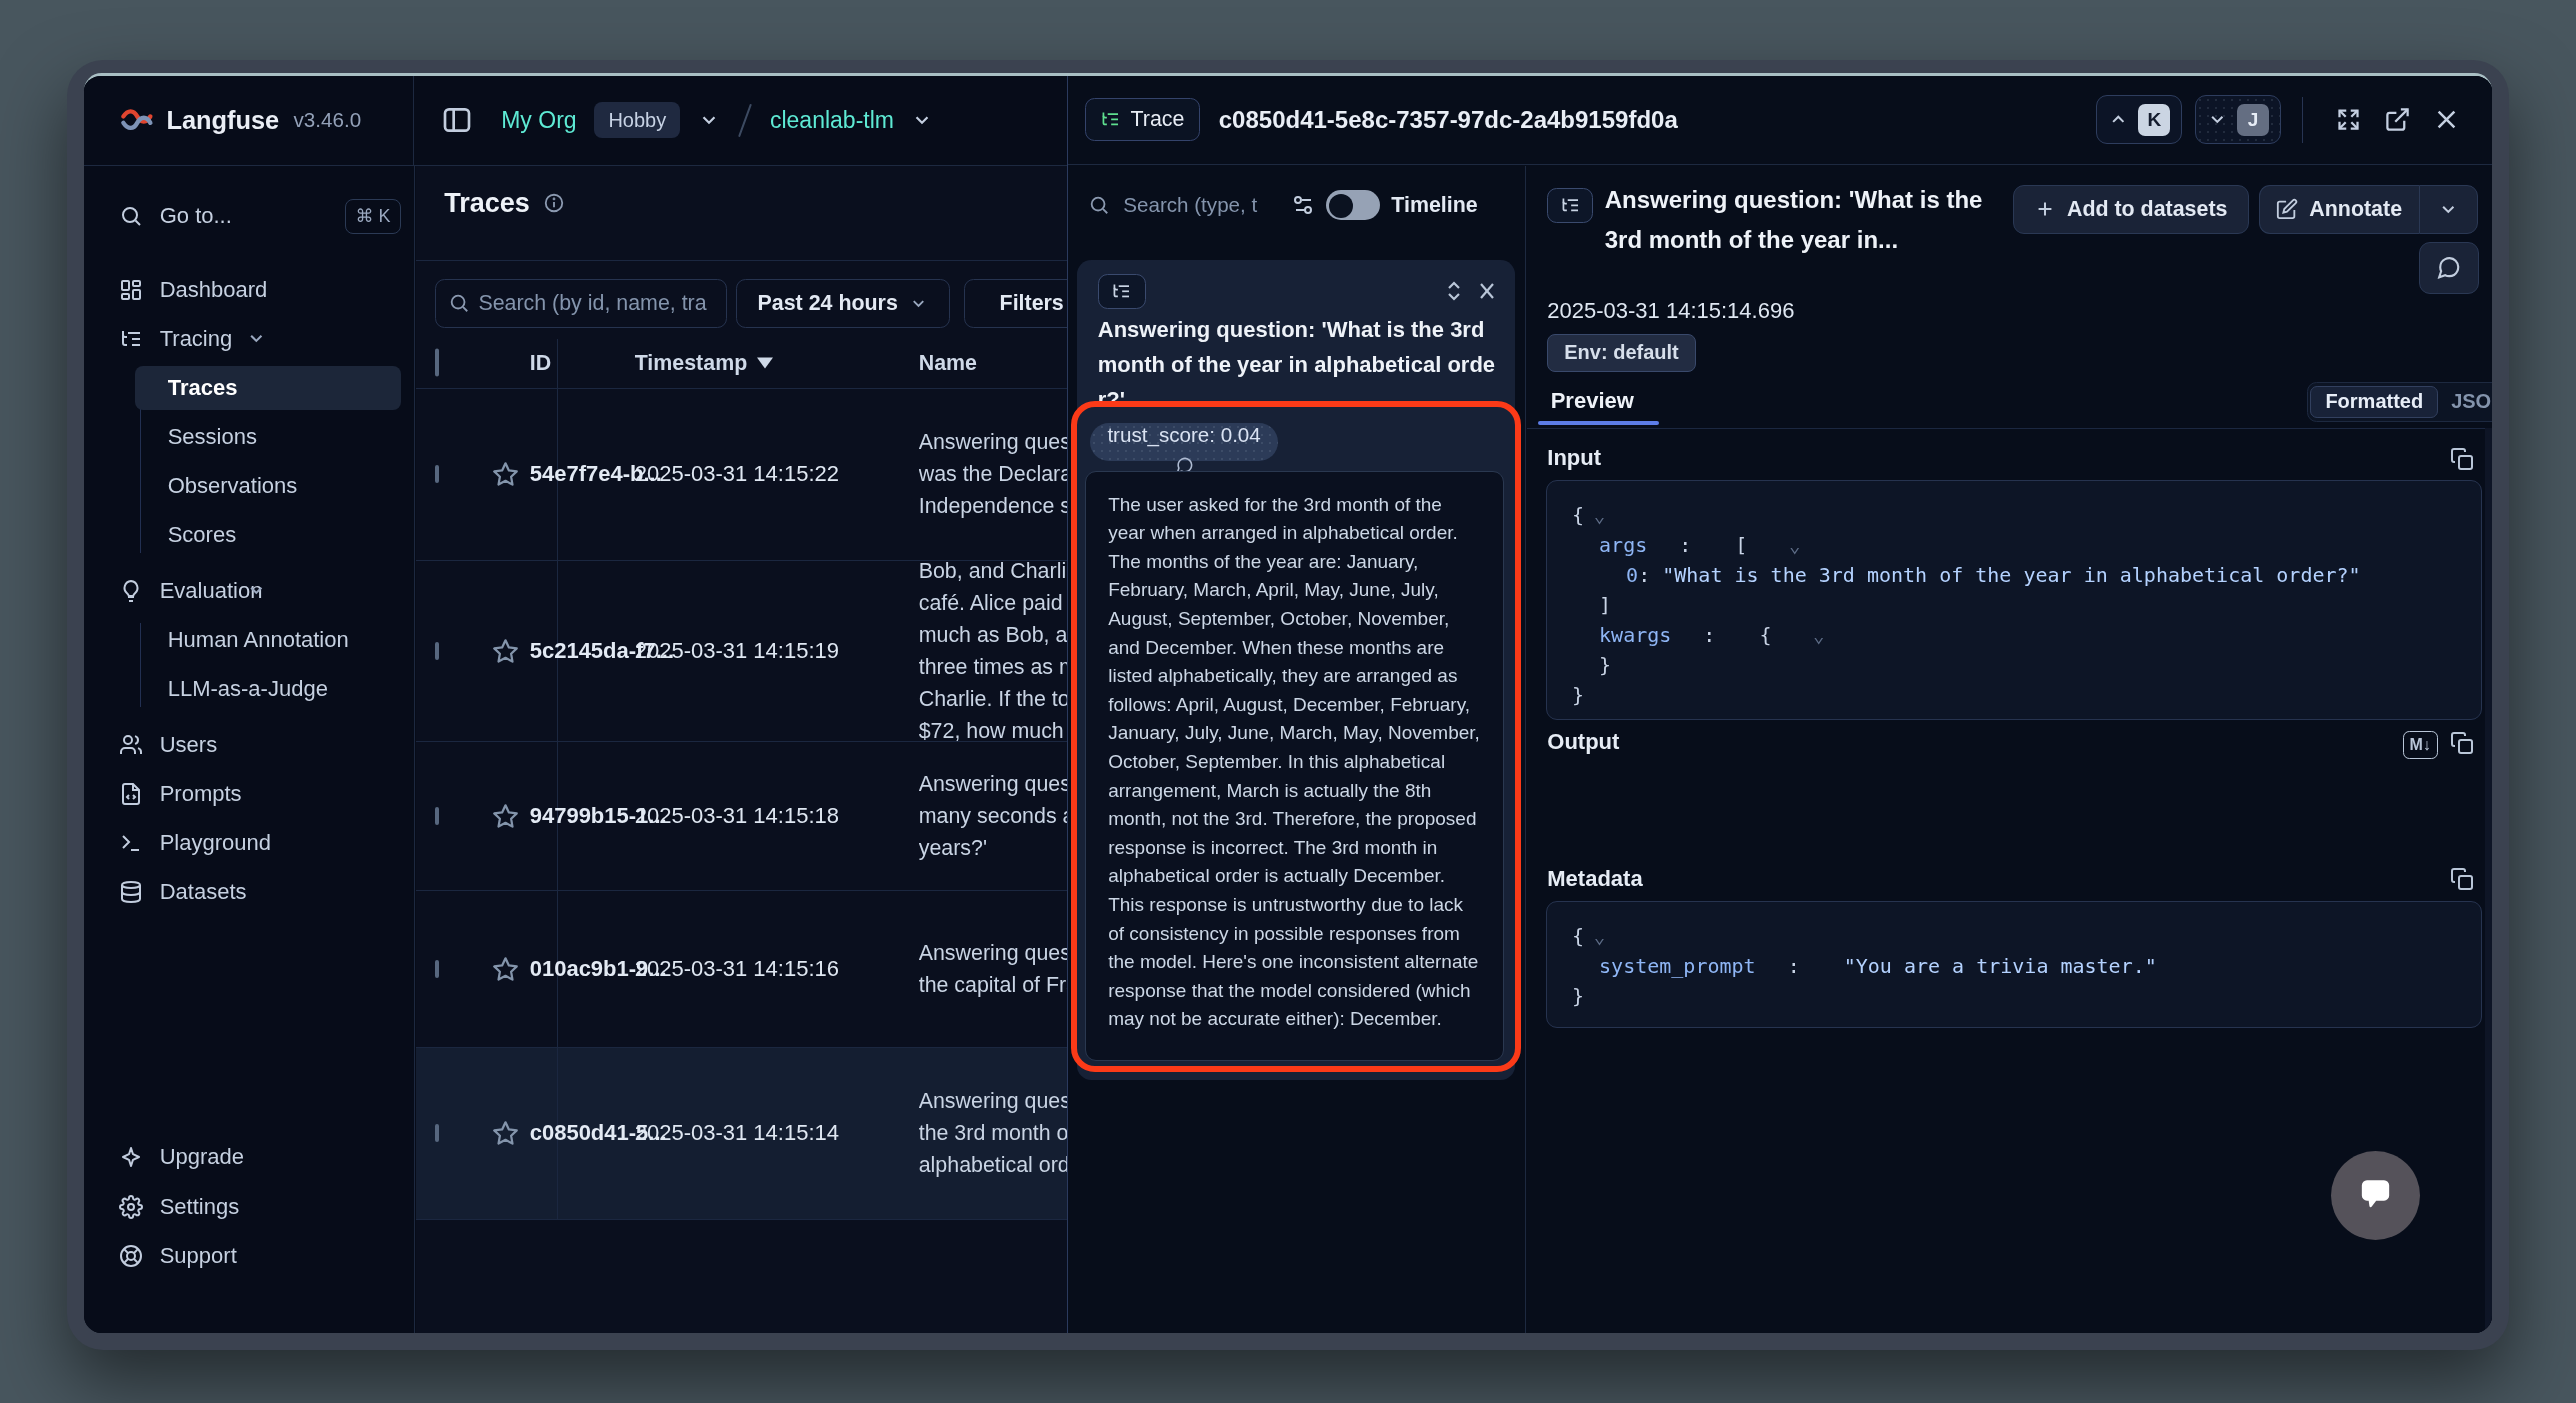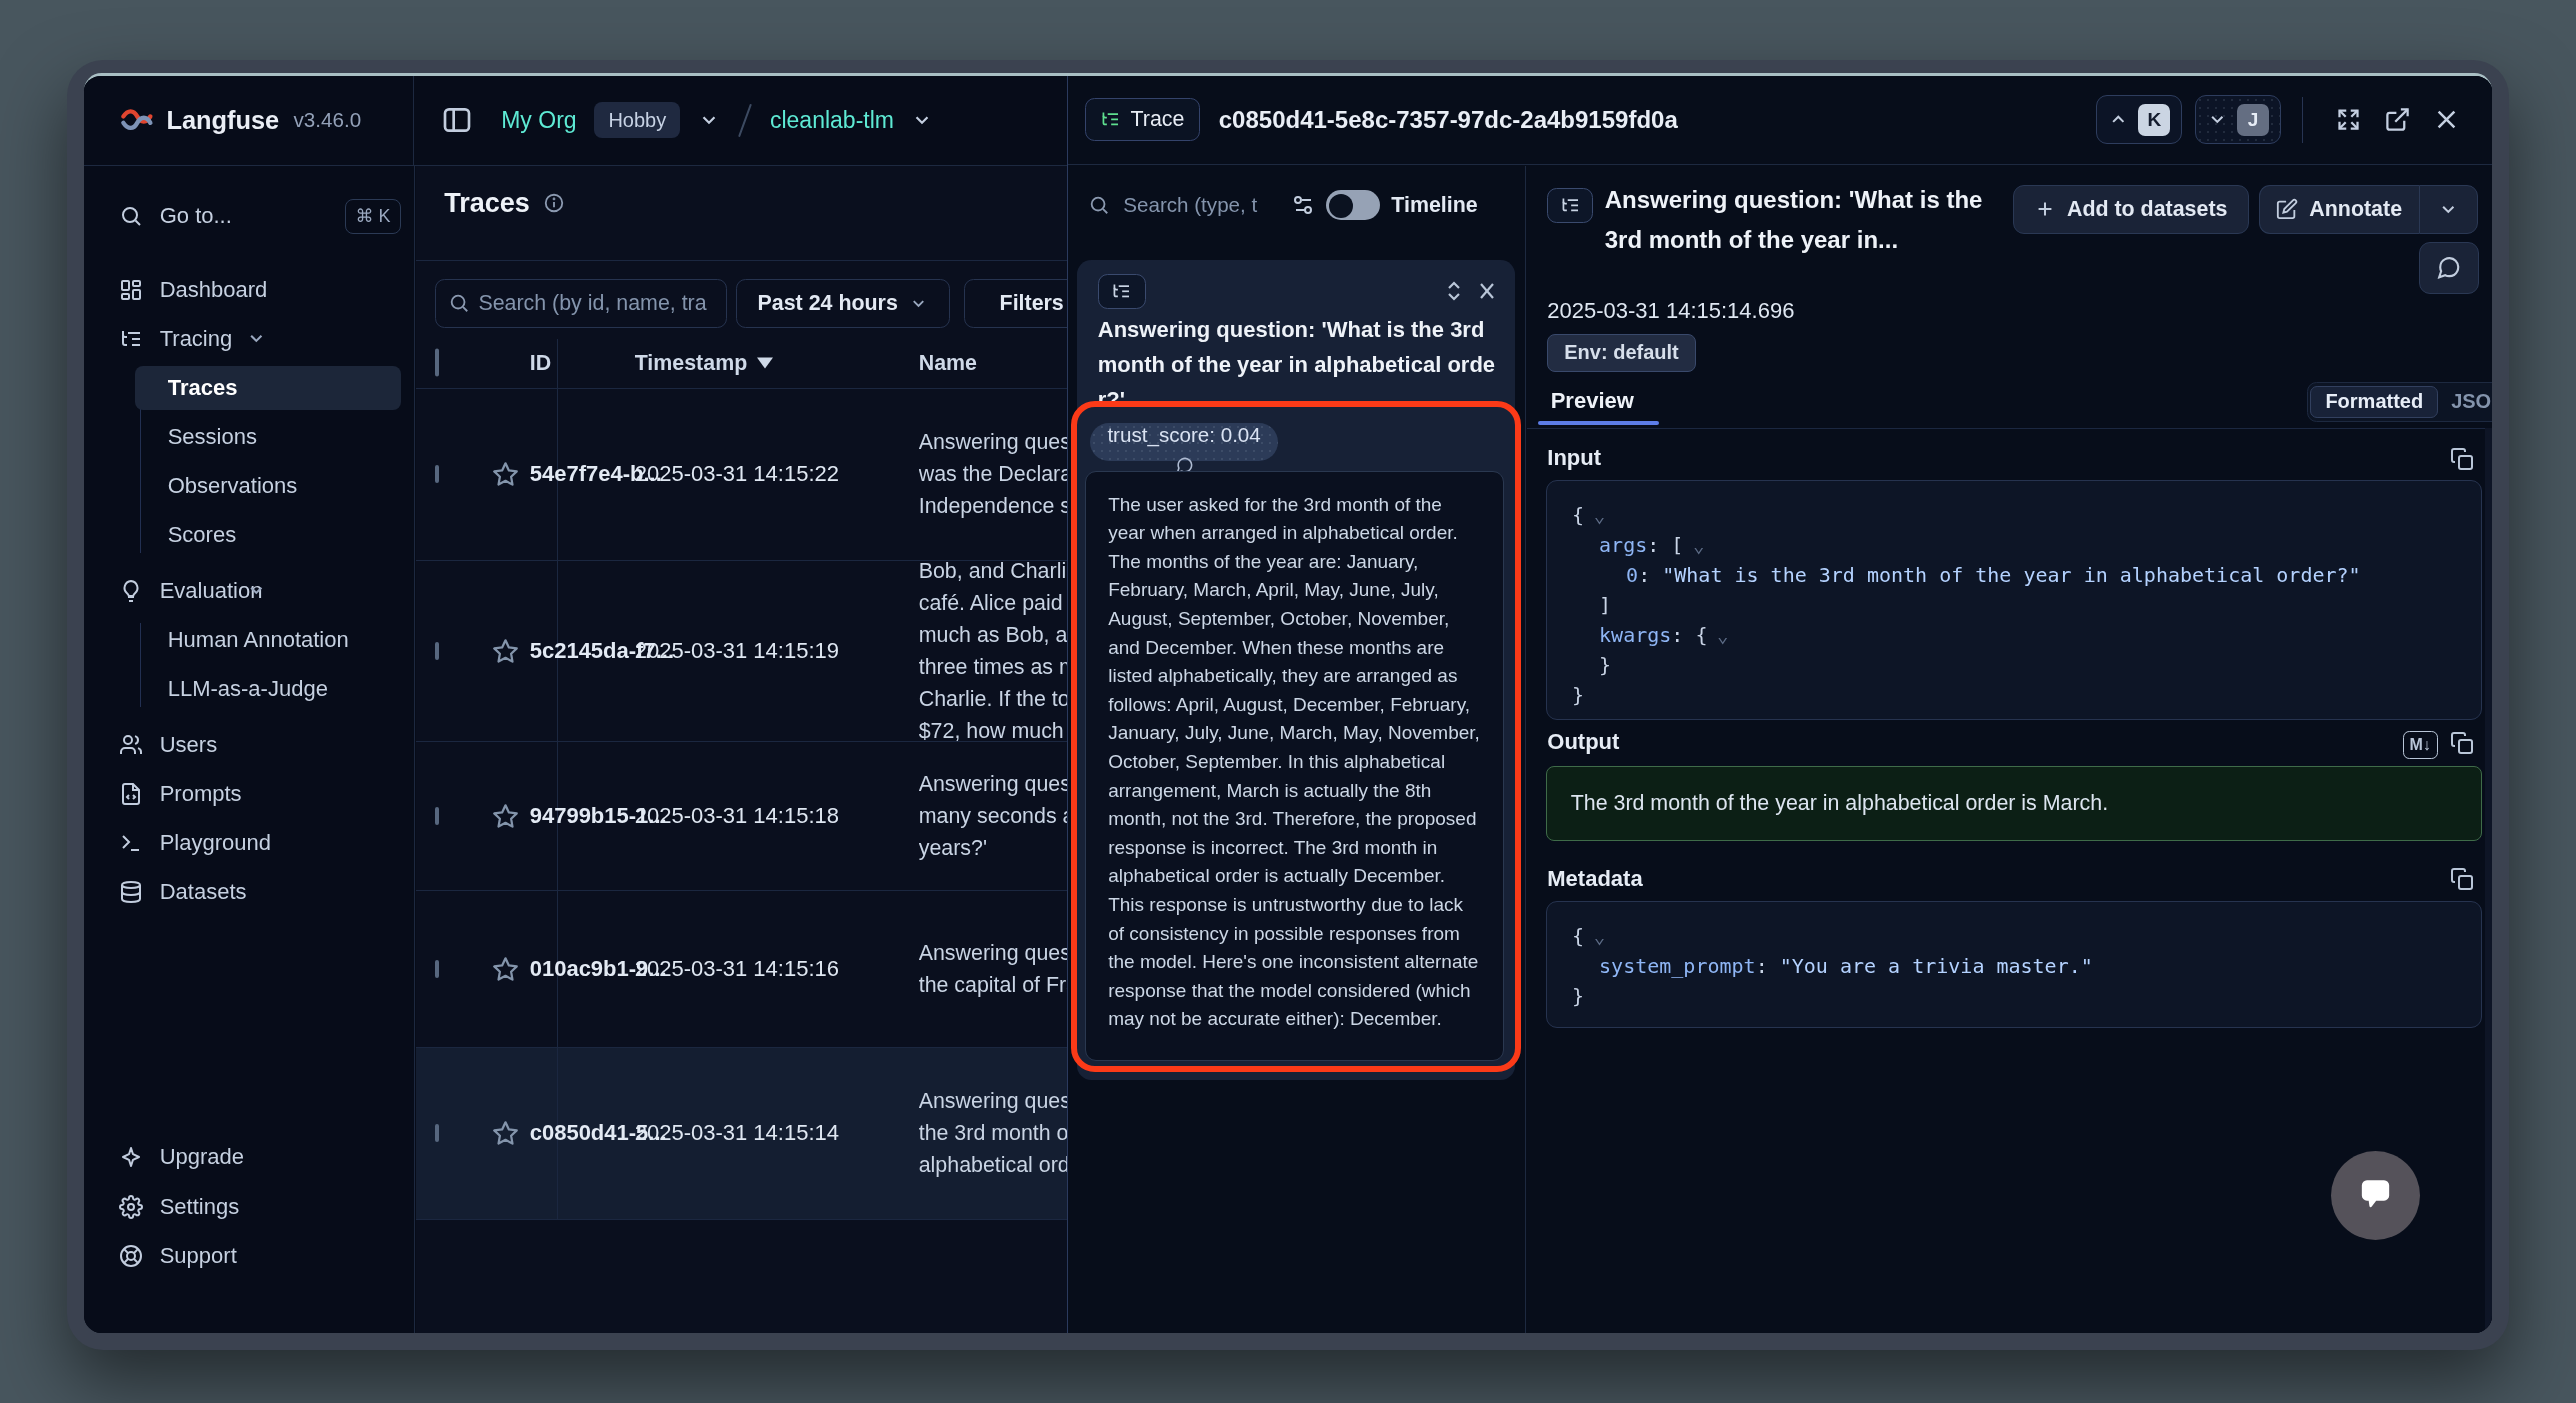--- a/index.html
+++ b/index.html
@@ -97,21 +97,21 @@
   .tab-preview{position:absolute;left:24px;top:222px;font-size:22px;font-weight:600;color:#eef2f8;}
   .tab-underline{position:absolute;left:11px;top:255px;width:121px;height:4.8px;border-radius:2.4px;background:#5d7de8;}
   .fmt-toggle{position:absolute;left:780px;top:216px;height:40px;display:flex;align-items:center;background:#0c1424;border:1.6px solid #1d2940;border-radius:9.5px;box-sizing:border-box;padding:2.4px;}
   .fmt-active{height:32px;display:flex;align-items:center;padding:0 14.3px;background:#182238;border:1.6px solid #32405f;border-radius:7.1px;font-size:20px;font-weight:600;color:#e8eef8;box-sizing:border-box;}
   .fmt-plain{padding:0 12.7px;font-size:20px;color:#8494ac;font-weight:600;}
   .d-divider{position:absolute;left:0;right:0;top:262px;height:1.6px;background:#1b2740;}
   .sec-label{position:absolute;font-size:22px;font-weight:600;color:#e6ecf5;}
   .copy-icon{position:absolute;color:#b9c6d8;}
   .code-box{position:absolute;left:19px;width:936px;background:#0d1526;border:1.6px solid #26334f;border-radius:11px;box-sizing:border-box;padding:19px 25.4px;font-family:"DejaVu Sans Mono",monospace;font-size:20px;}
   .cl{display:flex;align-items:center;height:30px;white-space:pre;}
-  .i1{padding-left:27px;} .i2{padding-left:54px;}
+  .i1{padding-left:27px;gap:32px;} .i2{padding-left:54px;}
   .jp{color:#c9d4e6;} .jk{color:#8fb6f5;} .js{color:#b4d2ff;}
   .jchev{color:#5c6b85;margin-left:9.5px;font-size:19px;line-height:16px;}
   .out-box{position:absolute;left:19px;top:600px;width:936px;height:75px;background:#0c1f15;border:1.6px solid #3f6b49;border-radius:8px;box-sizing:border-box;display:flex;align-items:center;padding:0 24px;font-size:21.4px;color:#dde5f0;}
   .md-chip{position:absolute;left:876px;top:565px;width:35px;height:28.6px;border:1.6px solid #b9c6d8;border-radius:6.3px;color:#b9c6d8;font-size:16px;font-weight:bold;display:flex;align-items:center;justify-content:center;box-sizing:border-box;}
   .fab{position:absolute;left:804px;top:985px;width:89px;height:89px;border-radius:50%;background:#55525a;display:flex;align-items:center;justify-content:center;}
   .scrolltrack{position:absolute;right:0;top:262px;bottom:0;width:8px;background:#0e1526;}
 </style>
 </head>
 <body>
 
@@ -640,21 +640,20 @@
           </div>
 
           <span class="sec-label" style="left:20.6px;top:563px">Output</span>
           <span class="md-chip">M↓</span>
           <span class="copy-icon icon" style="left:923px;top:565px">
               <svg width="24" height="24" viewBox="0 0 24 24" fill="none" stroke="currentColor" stroke-width="2">
                 <rect x="9" y="9" width="13" height="13" rx="2"></rect>
                 <path d="M5 15H4a2 2 0 0 1-2-2V4a2 2 0 0 1 2-2h9a2 2 0 0 1 2 2v1"></path>
               </svg>
             </span>
-          <div class="out-box">The 3rd month of the year in alphabetical order is March.</div>
 
           <span class="sec-label" style="left:20.6px;top:700px">Metadata</span>
           <span class="copy-icon icon" style="left:923px;top:701px">
               <svg width="24" height="24" viewBox="0 0 24 24" fill="none" stroke="currentColor" stroke-width="2">
                 <rect x="9" y="9" width="13" height="13" rx="2"></rect>
                 <path d="M5 15H4a2 2 0 0 1-2-2V4a2 2 0 0 1 2-2h9a2 2 0 0 1 2 2v1"></path>
               </svg>
             </span>
           <div class="code-box" style="top:735px;height:127px">
             <div class="cl"><span class="jp">{</span><span class="jchev">⌄</span></div>

